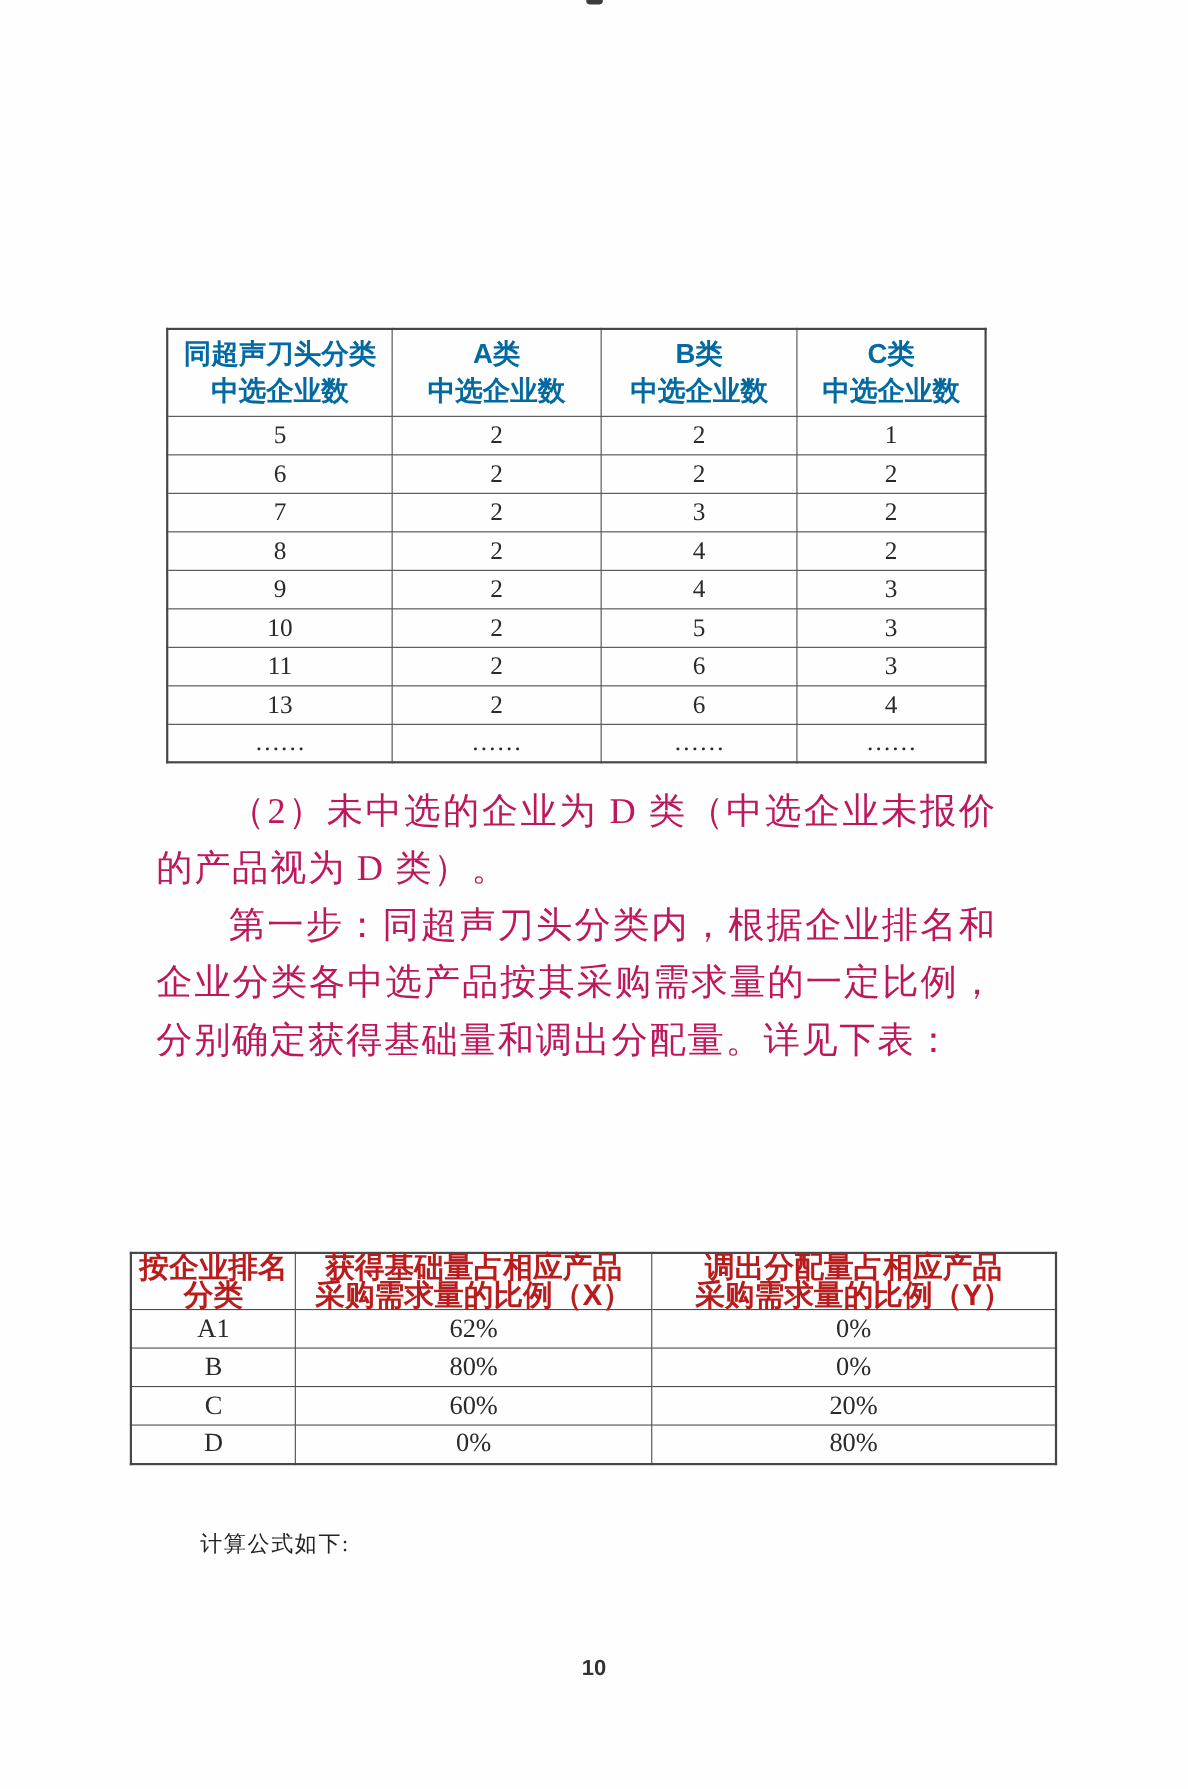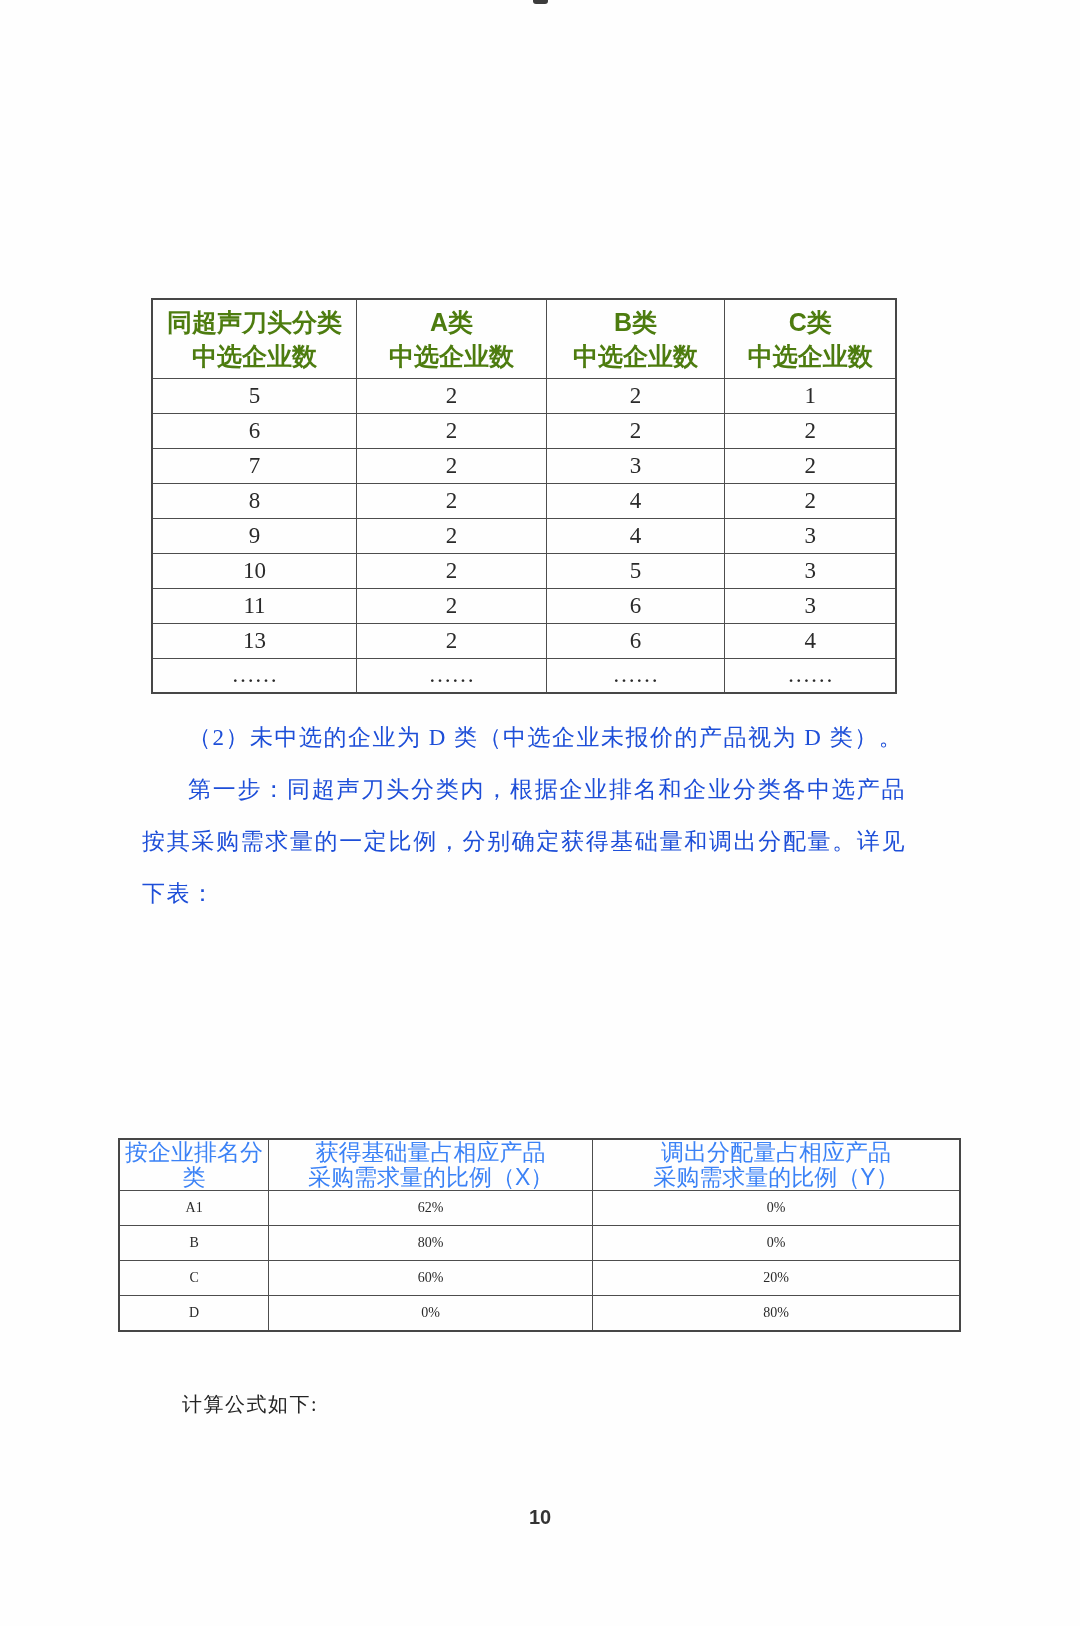--- a/index.html
+++ b/index.html
@@ -31,62 +31,62 @@
     left: 151px; top: 298px;
     width: 746px;
     border: 2px solid #474747;
   }
   .table1 th {
     height: 79px;
     font-family: "Liberation Sans", "DejaVu Sans", sans-serif;
     font-weight: bold;
     font-size: 25px;
     line-height: 34px;
-    color: #4d7c0f;
+    color: #0369a1;
   }
   .table1 td {
     height: 35px;
     font-size: 23px;
     color: #2a2a2a;
   }
 
   
   .body-text {
     position: absolute;
     left: 142px; top: 712px;
     width: 764px;
   }
   .body-text p {
-    font-size: 23px;
+    font-size: 33px;
     line-height: 52px;
     letter-spacing: 1.5px;
     text-align: justify;
     text-justify: inter-ideograph;
     text-indent: 2em;
-    color: #1d4ed8;
+    color: #be185d;
   }
 
   
   .table2 {
     position: absolute;
     left: 118px; top: 1138px;
     width: 843px;
     border: 2px solid #474747;
   }
   .table2 th {
     height: 50px;
     font-family: "Liberation Sans", "DejaVu Sans", sans-serif;
-    font-weight: normal;
-    font-size: 23px;
+    font-weight: bold;
+    font-size: 27px;
     line-height: 25px;
-    color: #3b82f6;
+    color: #b91c1c;
   }
   .table2 td {
     height: 35px;
-    font-size: 14px;
+    font-size: 24px;
     color: #2a2a2a;
   }
 
   
   .closing-line {
     position: absolute;
     left: 142px; top: 1378px;
     width: 764px;
     font-size: 20px;
     line-height: 52px;

